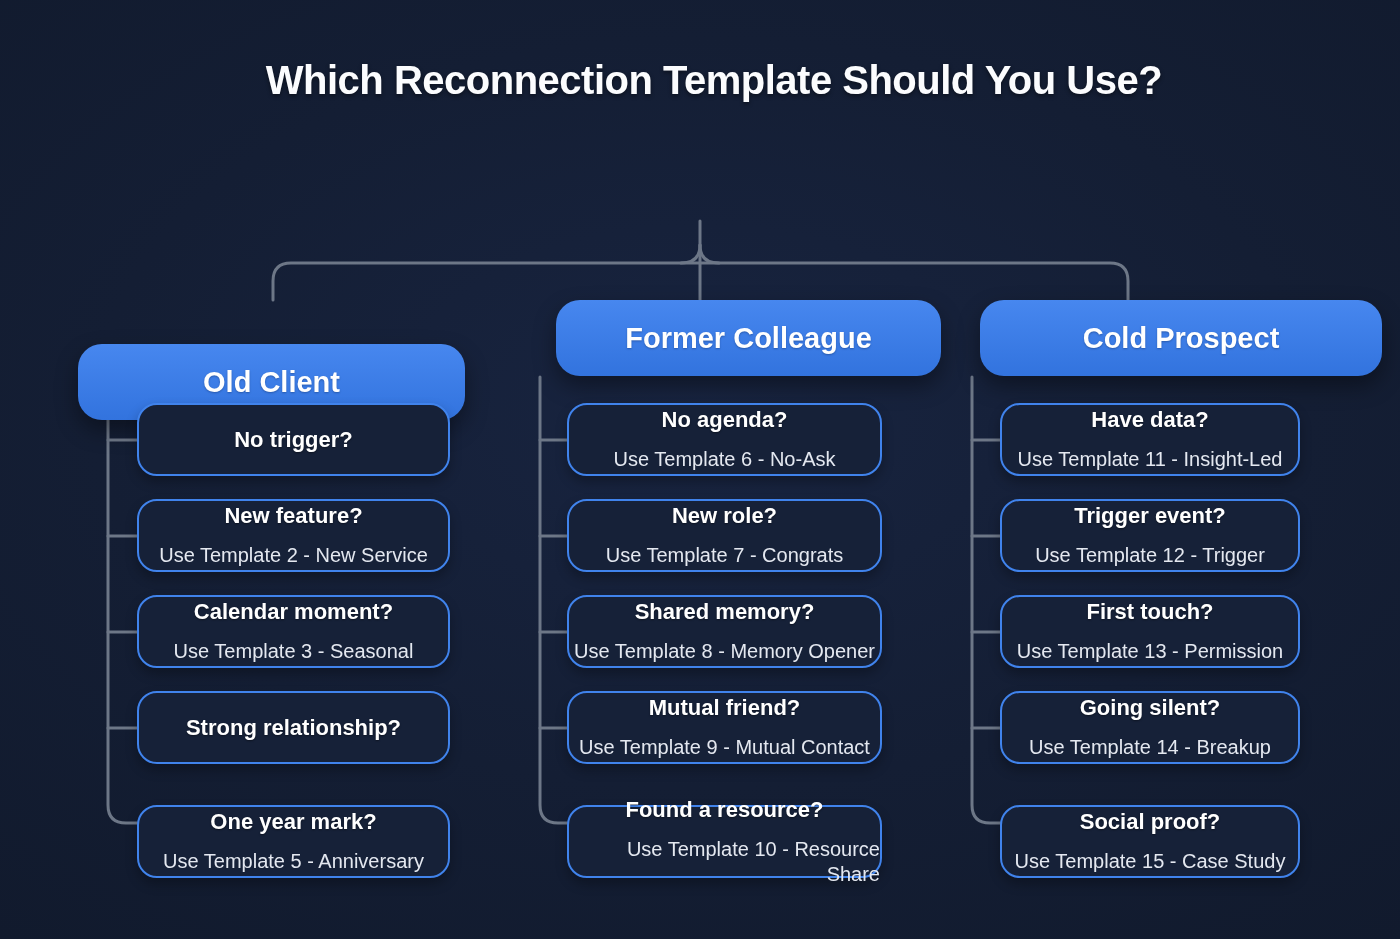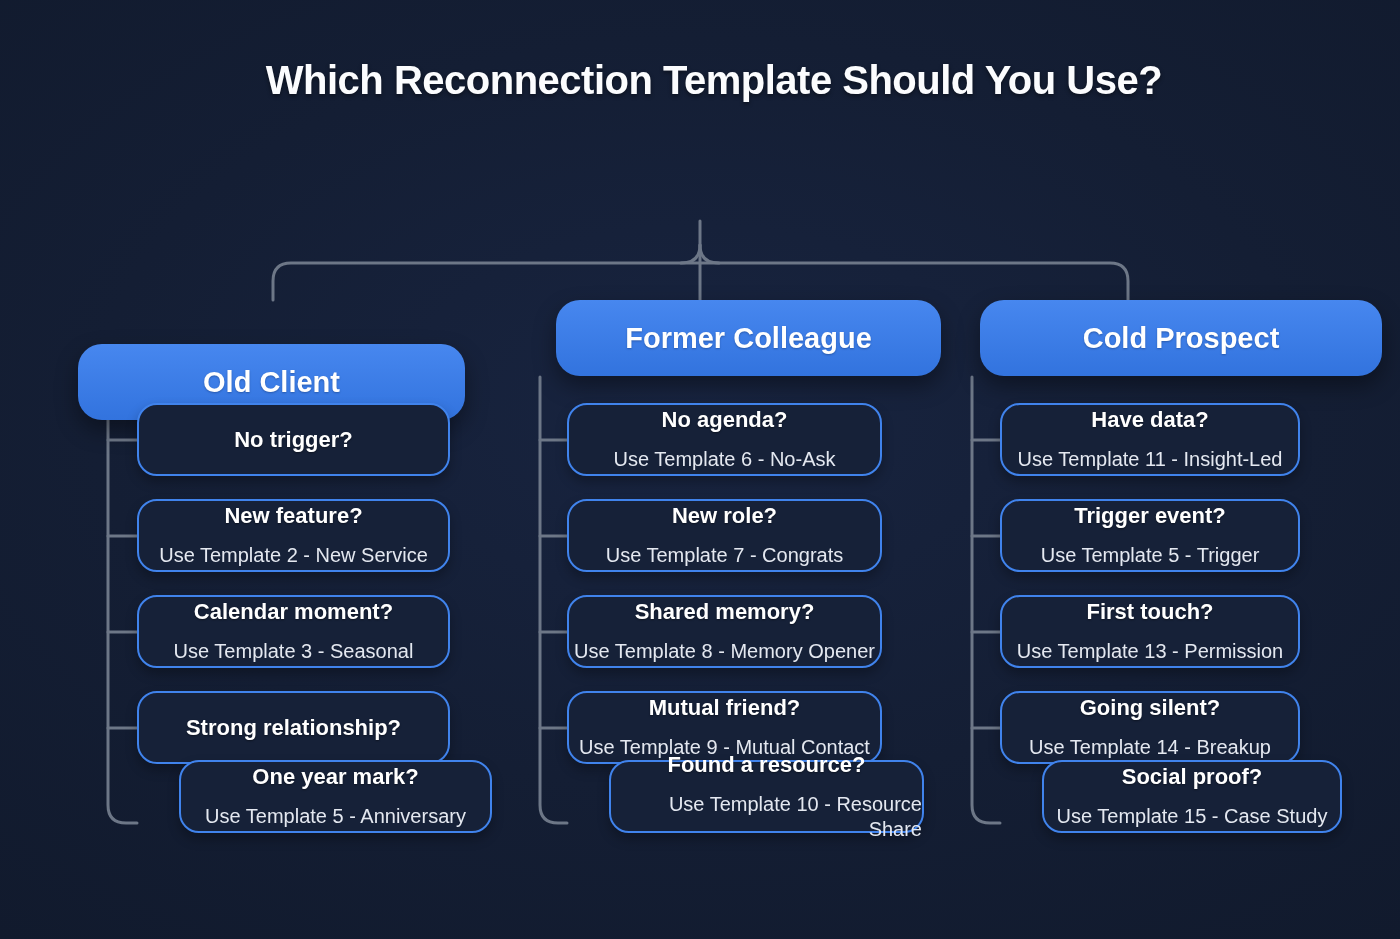--- a/index.html
+++ b/index.html
@@ -72,21 +72,21 @@
     box-shadow: 0 6px 12px rgba(0,0,0,0.28);
     text-align: right;
   }
   .lc0 { left: 137px;  width: 313px; }
   .lc1 { left: 567px;  width: 315px; }
   .lc2 { left: 1000px; width: 300px; }
   .lr0 { top: 403px; }
   .lr1 { top: 499px; }
   .lr2 { top: 595px; }
   .lr3 { top: 691px; }
-  .lr4 { top: 760px; margin-left: 42px; }
+  .lr4 { top: 805px; }
 
   .leaf .q {
     color: #ffffff;
     font-size: 22px;
     font-weight: 700;
     line-height: 26px;
     text-shadow: 0 1px 2px rgba(0,0,0,0.4);
   }
   .leaf .a {
     color: #e4e8f0;
@@ -176,21 +176,21 @@
     <div class="q">Found a resource?</div>
     <div class="a">Use Template 10 - Resource Share</div>
   </div>
 
   <div class="leaf lc2 lr0">
     <div class="q">Have data?</div>
     <div class="a">Use Template 11 - Insight-Led</div>
   </div>
   <div class="leaf lc2 lr1">
     <div class="q">Trigger event?</div>
-    <div class="a">Use Template 5 - Trigger</div>
+    <div class="a">Use Template 12 - Trigger</div>
   </div>
   <div class="leaf lc2 lr2">
     <div class="q">First touch?</div>
     <div class="a">Use Template 13 - Permission</div>
   </div>
   <div class="leaf lc2 lr3">
     <div class="q">Going silent?</div>
     <div class="a">Use Template 14 - Breakup</div>
   </div>
   <div class="leaf lc2 lr4">

